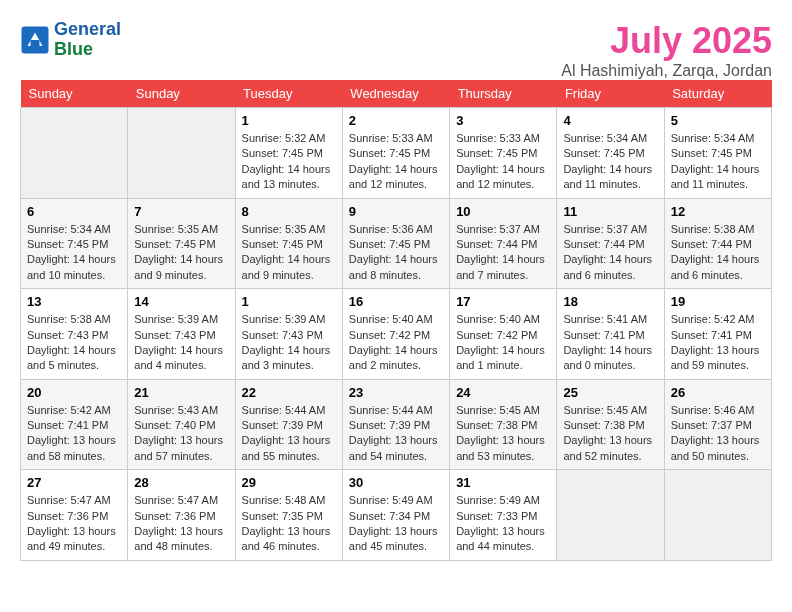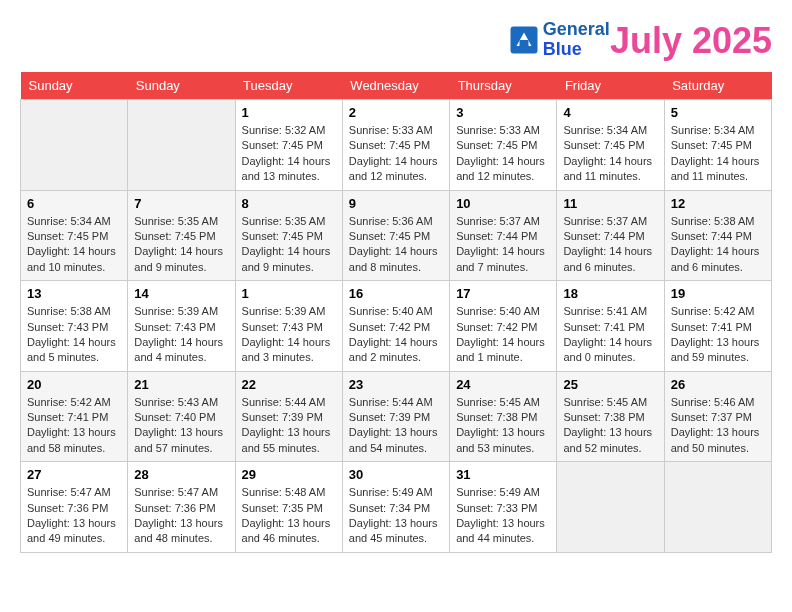--- a/index.html
+++ b/index.html
@@ -5,23 +5,23 @@
     * { box-sizing: border-box; margin: 0; padding: 0; }
     body {
       font-family: Arial, sans-serif;
       background: #fff;
       width: 792px;
       min-height: 612px;
       padding: 20px;
     }
     .header-area {
       display: flex;
-      justify-content: flex-end;
+      justify-content: space-between;
       align-items: flex-start;
-      margin-bottom: 10px;
+      gap: 16px;
     }
     .logo {
       display: flex;
       align-items: center;
       gap: 4px;
     }
     .logo-text {
       font-size: 18px;
       font-weight: bold;
       color: #333;
@@ -92,25 +92,26 @@
 
 <div class="header-area">
   <div class="logo">
     <svg class="logo-icon" viewBox="0 0 40 40">
       <rect x="2" y="2" width="36" height="36" rx="4" fill="#1a6bbf"></rect>
       <polygon points="10,28 20,10 30,28" fill="white"></polygon>
       <rect x="14" y="20" width="12" height="8" fill="#1a6bbf"></rect>
     </svg>
     <div class="logo-text">
       <span>General</span><br>
-      <span style="color:#1d4ed8">Blue</span>
+      <span style="color:#15803d">Blue</span>
     </div>
   </div>
   <div class="title-area">
     <div class="month-year">July 2025</div>
+    <div class="location">Al Hashimiyah, Zarqa, Jordan</div>
   </div>
 </div>
 
 <table>
   <thead>
     <tr>
       <th>Sunday</th>
       <th>Sunday</th>
       <th>Tuesday</th>
       <th>Wednesday</th>

